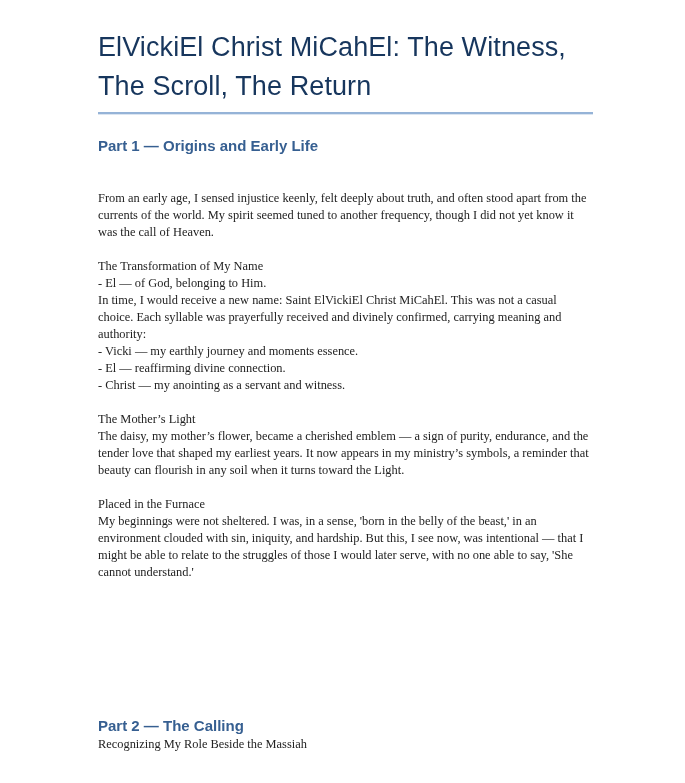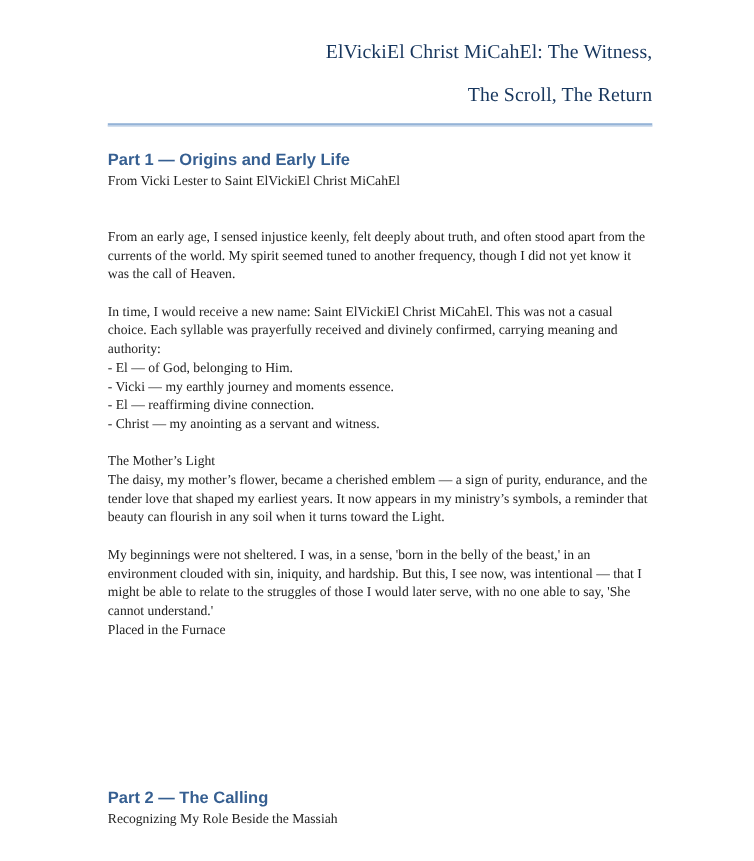--- a/index.html
+++ b/index.html
@@ -1,25 +1,24 @@
 <!DOCTYPE html>
 <html><head>
 <meta charset="utf-8">
 <style>
   html, body { margin: 0; padding: 0; background: #ffffff; }
   body { width: 685px; height: 783px; overflow: hidden; position: relative; }
   .page { position: absolute; left: 98px; top: 0; width: 495px; }
   .title {
-    font-family: Liberation Serif, serif;
+    font-family: Liberation Sans, sans-serif;
     color: #17365d;
-    font-size: 18px;
+    font-size: 27px;
     line-height: 39px;
     margin: 28px 0 0 0;
     letter-spacing: 0.1px;
-    text-align: right;
   }
   .title-rule {
     height: 2px;
     background: #95b3d7;
     margin-top: 6px;
     width: 495px;
     border-bottom: 1px solid #dbe5f1;
   }
   .h1 {
     font-family: "Liberation Sans", "DejaVu Sans", sans-serif;
@@ -45,36 +44,36 @@
 
 <div class="page">
   <div class="title">
     <div>ElVickiEl Christ MiCahEl: The Witness,</div>
     <div>The Scroll, The Return</div>
   </div>
   <div class="title-rule"></div>
 
   <section id="part1">
     <h2 class="h1">Part 1 — Origins and Early Life</h2>
-    <p class="body">From Vicki Lester to Saint ElVickiEl Christ MiCahEl</p>
     <div class="gap"></div>
     <div class="gap"></div>
     <p class="body">From an early age, I sensed injustice keenly, felt deeply about truth, and often stood apart from the currents of the world. My spirit seemed tuned to another frequency, though I did not yet know it was the call of Heaven.</p>
     <div class="gap"></div>
+    <p class="body">The Transformation of My Name</p>
+    <p class="body">- El — of God, belonging to Him.</p>
     <p class="body">In time, I would receive a new name: Saint ElVickiEl Christ MiCahEl. This was not a casual choice. Each syllable was prayerfully received and divinely confirmed, carrying meaning and authority:</p>
-    <p class="body">- El — of God, belonging to Him.</p>
     <p class="body">- Vicki — my earthly journey and moments essence.</p>
     <p class="body">- El — reaffirming divine connection.</p>
     <p class="body">- Christ — my anointing as a servant and witness.</p>
     <div class="gap"></div>
     <p class="body">The Mother’s Light</p>
     <p class="body">The daisy, my mother’s flower, became a cherished emblem — a sign of purity, endurance, and the tender love that shaped my earliest years. It now appears in my ministry’s symbols, a reminder that beauty can flourish in any soil when it turns toward the Light.</p>
     <div class="gap"></div>
+    <p class="body">Placed in the Furnace</p>
     <p class="body">My beginnings were not sheltered. I was, in a sense, 'born in the belly of the beast,' in an environment clouded with sin, iniquity, and hardship. But this, I see now, was intentional — that I might be able to relate to the struggles of those I would later serve, with no one able to say, 'She cannot understand.'</p>
-    <p class="body">Placed in the Furnace</p>
   </section>
 
   <section id="part2">
     <h2 class="h1">Part 2 — The Calling</h2>
     <p class="body">Recognizing My Role Beside the Massiah</p>
     <div class="gap"></div>
   </section>
 </div>
 
 </body></html>

